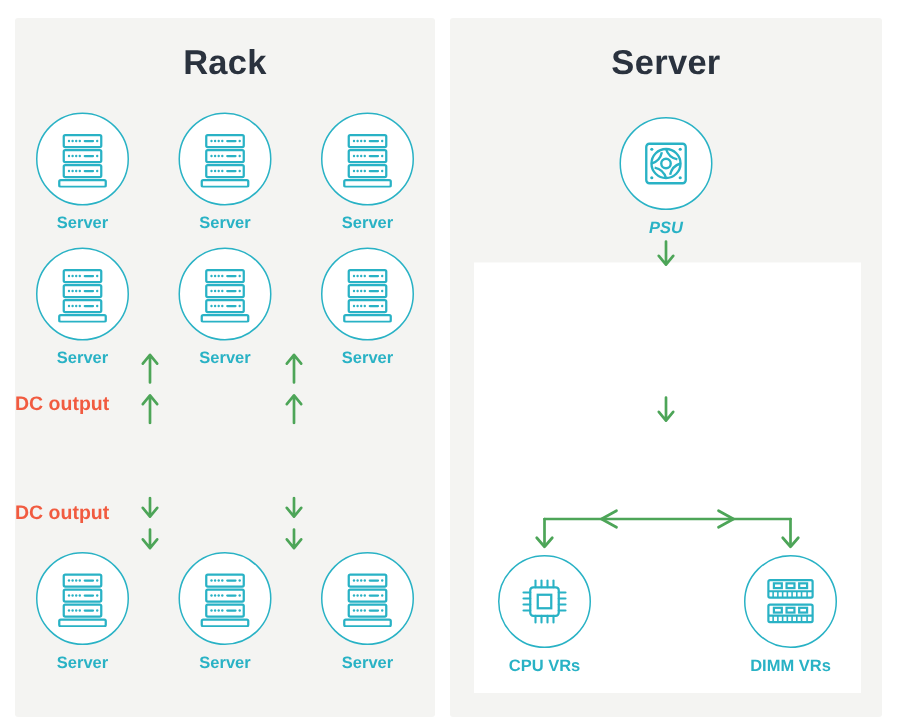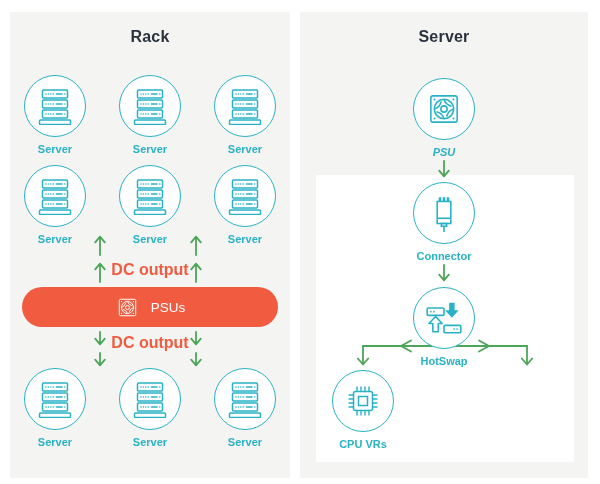--- a/index.html
+++ b/index.html
@@ -12,30 +12,30 @@
     --page_bg:#ffffff;
   }
   *{margin:0;padding:0;box-sizing:border-box;}
   html,body{background:var(--page_bg);}
   body{font-family:"Liberation Sans", sans-serif;}
   .page{position:relative;width:600px;height:484px;background:var(--page_bg);overflow:hidden;}
   .panel{position:absolute;top:12px;height:466px;background:var(--panel_bg);border-radius:2px;}
   .panel.rack{left:10px;width:280px;}
   .panel.server{left:300px;width:288px;}
   .panel-title{position:absolute;top:16px;left:0;width:100%;text-align:center;
-    font-size:16px;font-weight:700;color:var(--heading);letter-spacing:0.2px;}
+    font-size:23px;font-weight:700;color:var(--heading);letter-spacing:0.2px;}
   .card{position:absolute;left:16px;top:163px;width:258px;height:287px;background:var(--card_bg);z-index:0;}
   .cell{position:absolute;width:84px;display:flex;flex-direction:column;align-items:center;z-index:2;}
   .circle{width:62px;height:62px;border:1.5px solid var(--teal);border-radius:50%;
     background:#fff;display:flex;align-items:center;justify-content:center;color:var(--teal);}
   .cell-label{margin-top:6px;font-size:11px;font-weight:700;color:var(--teal);white-space:nowrap;}
   .garrow{position:absolute;color:var(--green);z-index:2;display:flex;flex-direction:column;align-items:center;}
   .garrow.stack-up{gap:5px;}
   .garrow.stack-down{gap:5px;}
-  .dc-label{position:absolute;left:0;width:100%;text-align:center;font-size:16px;font-weight:700;
+  .dc-label{position:absolute;left:0;width:100%;text-align:left;font-size:13px;font-weight:700;
     color:var(--orange);z-index:2;}
   .pill{position:absolute;left:12px;top:275px;width:256px;height:40px;background:var(--orange);
     border-radius:20px;display:flex;align-items:center;justify-content:center;gap:11px;color:#fff;z-index:2;}
   .pill-label{font-size:13.5px;color:#fff;}
   .branch{position:absolute;left:53px;top:326px;z-index:1;color:var(--green);}
   svg{display:block;}
   .defs{position:absolute;width:0;height:0;overflow:hidden;}
 </style>
 </head>
 <body>
@@ -254,26 +254,20 @@
     <div class="garrow stack-up" style="left:179px;top:222px;">
       <svg width="14" height="22">
           <use href="#ic-arrow-up"></use>
         </svg>
       <svg width="14" height="22">
           <use href="#ic-arrow-up"></use>
         </svg>
     </div>
     <div class="dc-label" style="top:249px;">DC output</div>
 
-    <div class="pill">
-      <svg width="25" height="25">
-          <use href="#ic-fan"></use>
-        </svg>
-      <span class="pill-label">PSUs</span>
-    </div>
 
     <div class="garrow stack-down" style="left:83px;top:319px;">
       <svg width="14" height="16">
           <use href="#ic-arrow-down"></use>
         </svg>
       <svg width="14" height="16">
           <use href="#ic-arrow-down"></use>
         </svg>
     </div>
     <div class="garrow stack-down" style="left:179px;top:319px;">
@@ -325,59 +319,51 @@
         </div>
       <div class="cell-label">PSU</div>
     </div>
 
     <div class="garrow" style="left:137px;top:148px;">
       <svg width="14" height="20">
           <use href="#ic-arrow-down-long"></use>
         </svg>
     </div>
 
-    <div class="cell" style="left:102px;top:170px;">
-      <div class="circle">
-          <svg width="40" height="42">
-            <use href="#ic-connector"></use>
-          </svg>
-        </div>
-      <div class="cell-label">Connector</div>
-    </div>
 
     <div class="garrow" style="left:137px;top:252px;">
       <svg width="14" height="20">
           <use href="#ic-arrow-down-long"></use>
         </svg>
     </div>
 
     <svg class="branch" width="184" height="34" viewBox="0 0 184 34">
       <g stroke="currentColor" stroke-width="1.8" fill="none" stroke-linecap="round" stroke-linejoin="round">
         <path d="M10 8 H174"></path>
         <path d="M58 2.5 L48 8 L58 13.5"></path>
         <path d="M126 2.5 L136 8 L126 13.5"></path>
         <path d="M10 8 V25"></path>
         <path d="M4.8 20.5 L10 26.5 L15.2 20.5"></path>
         <path d="M174 8 V25"></path>
         <path d="M168.8 20.5 L174 26.5 L179.2 20.5"></path>
       </g>
     </svg>
 
-    <div class="cell" style="left:102px;top:275px;">
-      <div class="circle">
-          <svg width="40" height="36">
-            <use href="#ic-hotswap"></use>
-          </svg>
-        </div>
-      <div class="cell-label">HotSwap</div>
-    </div>
 
     <div class="cell" style="left:21px;top:358px;justify-content:space-between;">
       <div class="circle">
           <svg width="40" height="40">
             <use href="#ic-cpu"></use>
           </svg>
         </div>
       <div class="cell-label">CPU VRs</div>
     </div>
 
+    <div class="cell" style="left:185px;top:358px;">
+      <div class="circle">
+          <svg width="40" height="36">
+            <use href="#ic-dimm"></use>
+          </svg>
+        </div>
+      <div class="cell-label">DIMM VRs</div>
+    </div>
   </section>
 </div>
 
 </body></html>

